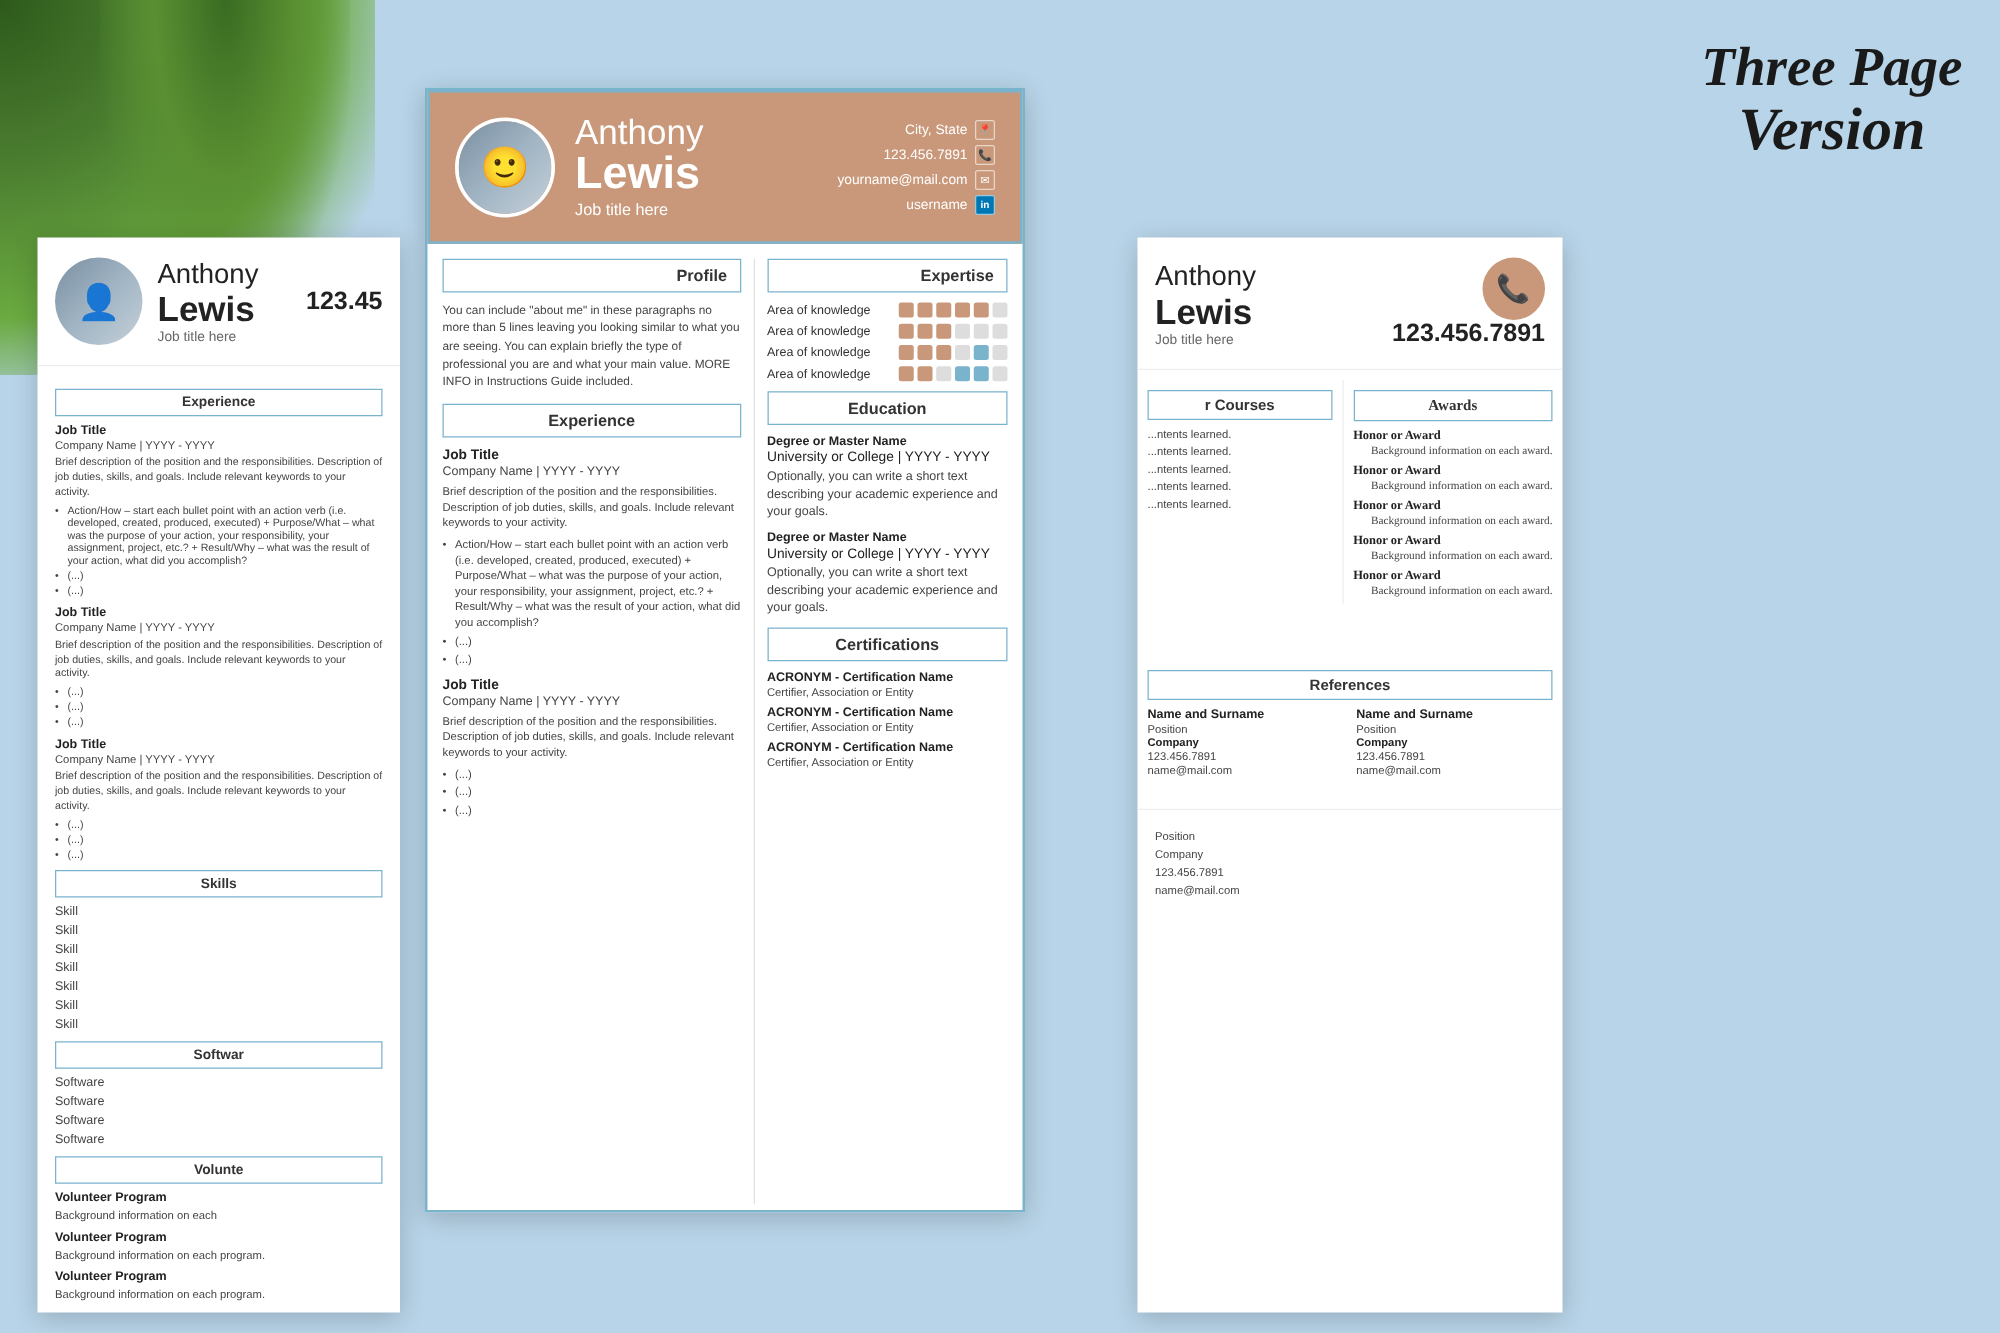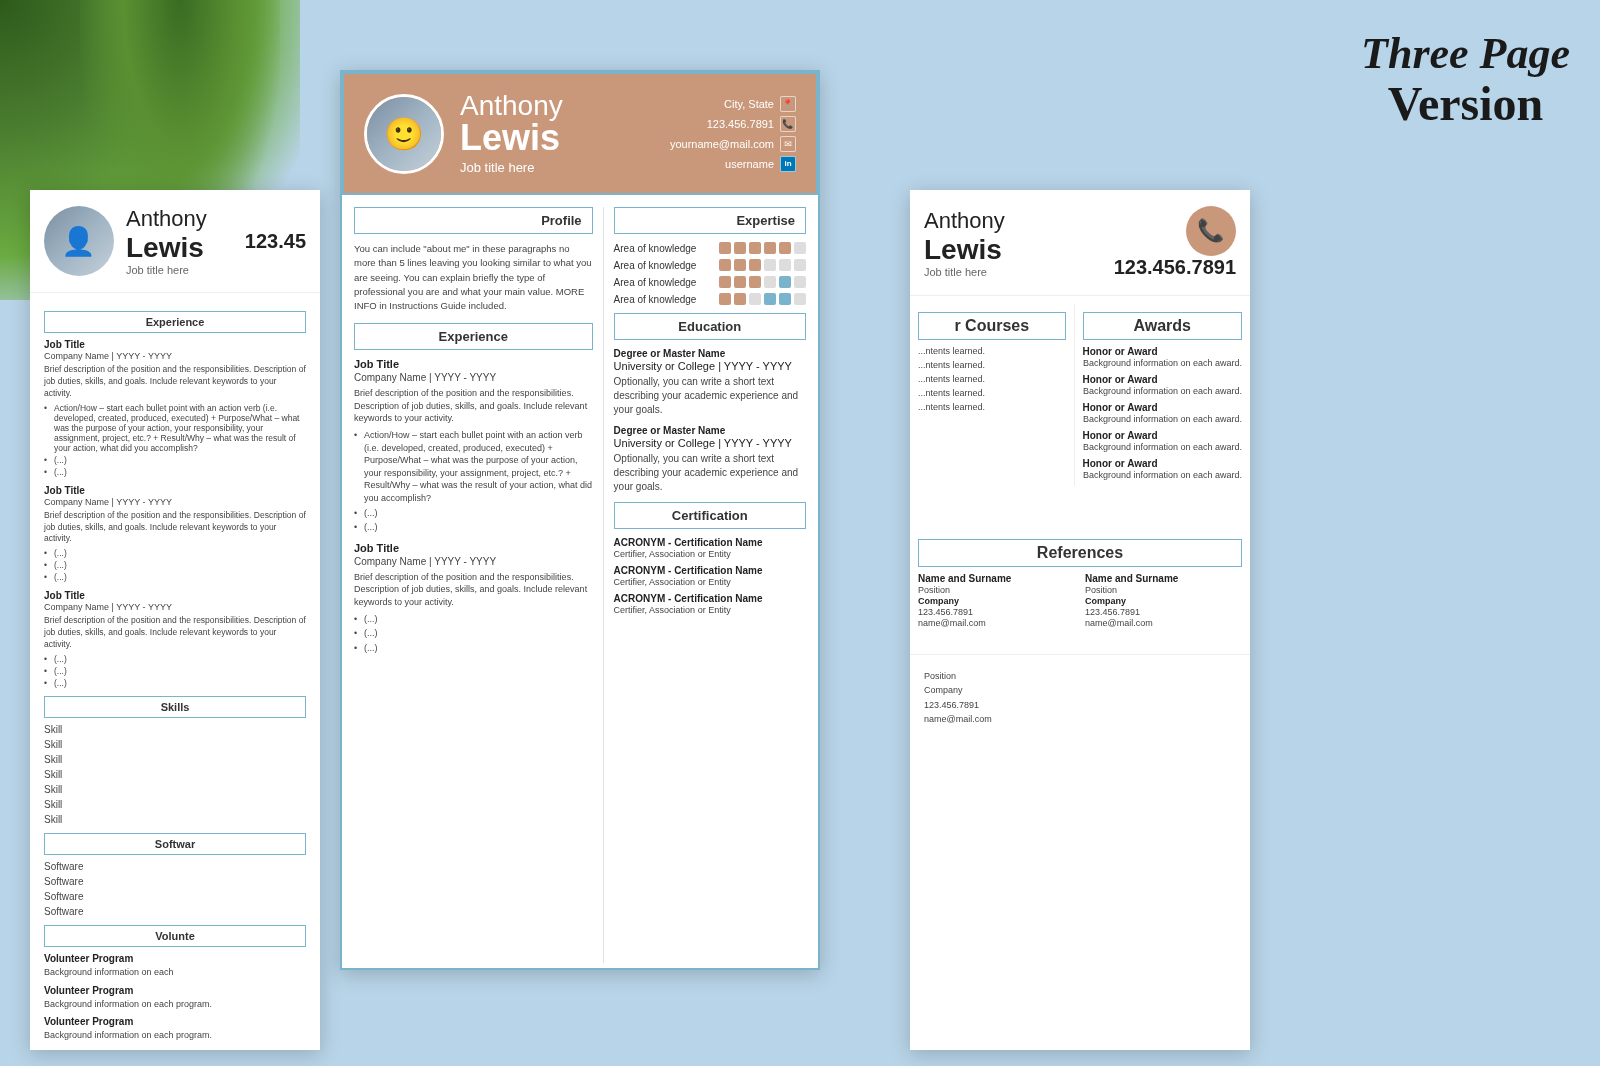--- a/index.html
+++ b/index.html
@@ -43,20 +43,21 @@
       font-weight: bold;
       color: #1a1a1a;
       display: block;
     }
     .title-version {
       font-family: 'Georgia', serif;
       font-size: 48px;
       font-weight: bold;
       color: #1a1a1a;
       display: block;
+      font-style: italic;
     }
 
     
     .resume-page {
       background: #fff;
       box-shadow: 0 4px 20px rgba(0,0,0,0.2);
       position: absolute;
     }
 
     
@@ -365,21 +366,21 @@
       align-items: center;
       justify-content: center;
       font-size: 22px;
       color: #fff;
       margin-left: auto;
     }
     .rp-section-header {
       border: 1.5px solid #7ab3cc;
       padding: 4px 8px;
       text-align: center;
-      font-size: 16px;
+      font-size: 12px;
       font-weight: bold;
       color: #333;
       margin-bottom: 6px;
       margin-top: 8px;
     }
     .rp-award-title { font-size: 10px; font-weight: bold; color: #222; margin-bottom: 1px; }
     .rp-award-desc { font-size: 9px; color: #444; margin-bottom: 6px; text-align: right; }
     .rp-ref-name { font-size: 10px; font-weight: bold; color: #222; margin-bottom: 1px; }
     .rp-ref-pos { font-size: 9px; color: #444; margin-bottom: 1px; }
     .rp-ref-company { font-size: 9px; font-weight: bold; color: #222; margin-bottom: 1px; }
@@ -594,21 +595,21 @@
       <div class="section-header">Education</div>
 
       <div class="edu-degree">Degree or Master Name</div>
       <div class="edu-uni">University or College | YYYY - YYYY</div>
       <div class="edu-desc">Optionally, you can write a short text describing your academic experience and your goals.</div>
 
       <div class="edu-degree">Degree or Master Name</div>
       <div class="edu-uni">University or College | YYYY - YYYY</div>
       <div class="edu-desc">Optionally, you can write a short text describing your academic experience and your goals.</div>
 
-      <div class="section-header">Certification</div>
+      <div class="section-header">Certifications</div>
 
       <div class="cert-name">ACRONYM - Certification Name</div>
       <div class="cert-entity">Certifier, Association or Entity</div>
 
       <div class="cert-name">ACRONYM - Certification Name</div>
       <div class="cert-entity">Certifier, Association or Entity</div>
 
       <div class="cert-name">ACRONYM - Certification Name</div>
       <div class="cert-entity">Certifier, Association or Entity</div>
     </div>
@@ -633,21 +634,21 @@
 
     <div style="width:48%; padding-right:8px;">
       <div class="rp-section-header">r Courses</div>
       <div class="rp-course-item">...ntents learned.</div>
       <div class="rp-course-item">...ntents learned.</div>
       <div class="rp-course-item">...ntents learned.</div>
       <div class="rp-course-item">...ntents learned.</div>
       <div class="rp-course-item">...ntents learned.</div>
     </div>
 
-    <div style="width:52%; padding-left:8px; border-left:1px solid #eee;">
+    <div style="width:52%; padding-left:8px; border-left:1px solid #eee;font-family:Liberation Serif, serif;">
       <div class="rp-section-header">Awards</div>
 
       <div class="rp-award-title">Honor or Award</div>
       <div class="rp-award-desc">Background information on each award.</div>
 
       <div class="rp-award-title">Honor or Award</div>
       <div class="rp-award-desc">Background information on each award.</div>
 
       <div class="rp-award-title">Honor or Award</div>
       <div class="rp-award-desc">Background information on each award.</div>

